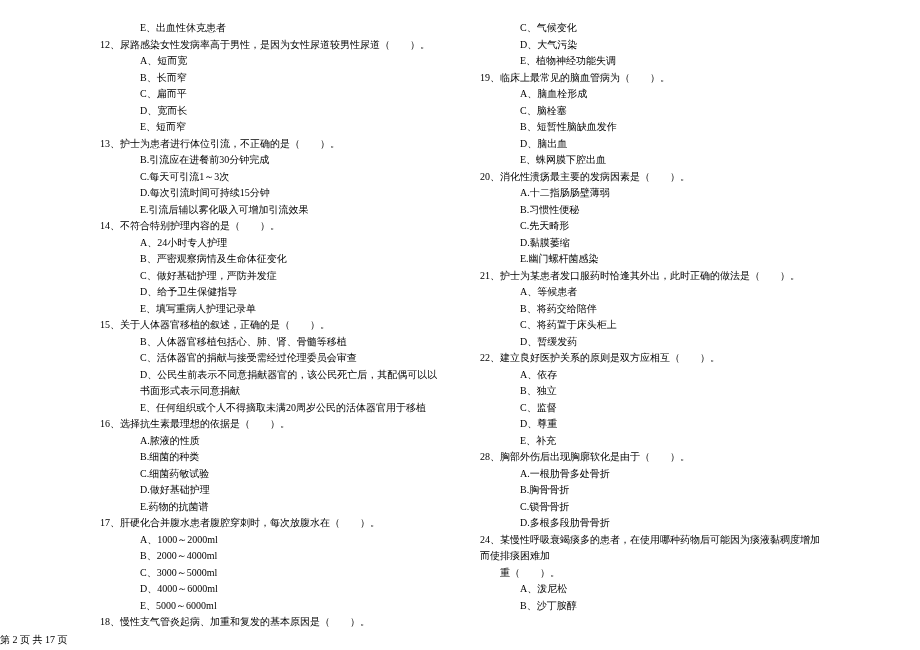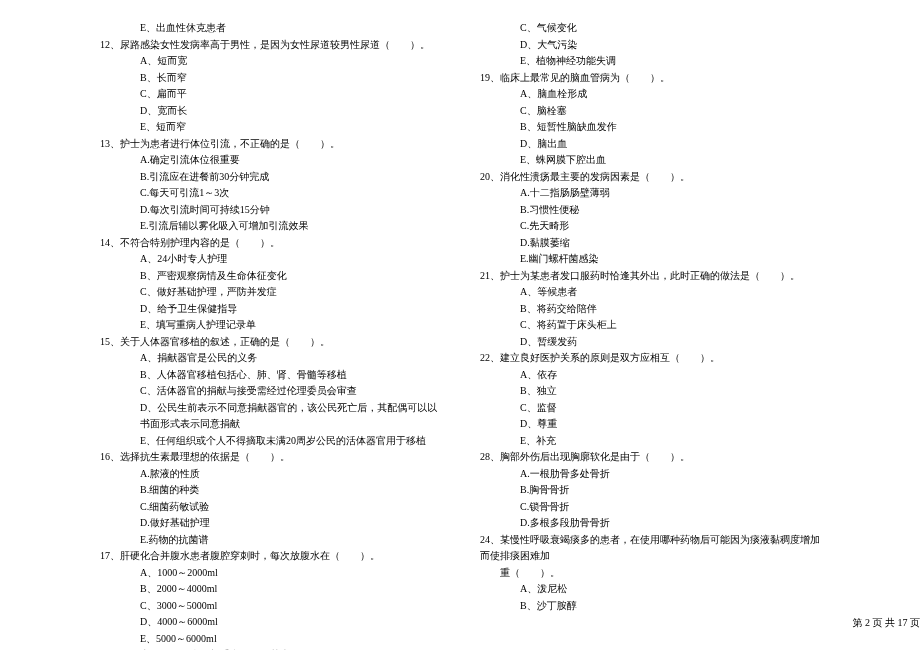--- a/index.html
+++ b/index.html
@@ -36,52 +36,50 @@
       padding-left: 0;
     }
     .option-indent {
       padding-left: 4em;
     }
     .sub-indent {
       padding-left: 2em;
     }
     .footer {
       position: absolute;
-      bottom: 20px;
+      bottom: 3px;
       width: 100%;
-      text-align: right;
+      text-align: left;
       font-size: 10px;
     }
   </style>
 </head>
 <body>
 
 <div class="content">
   <div class="column column-left">
     <div class="option-indent">E、出血性休克患者</div>
     <div class="question">12、尿路感染女性发病率高于男性，是因为女性尿道较男性尿道（　　）。</div>
     <div class="option-indent">A、短而宽</div>
     <div class="option-indent">B、长而窄</div>
     <div class="option-indent">C、扁而平</div>
     <div class="option-indent">D、宽而长</div>
     <div class="option-indent">E、短而窄</div>
     <div class="question">13、护士为患者进行体位引流，不正确的是（　　）。</div>
-    <div class="option-indent">A.确定引流体位很重要</div>
     <div class="option-indent">B.引流应在进餐前30分钟完成</div>
     <div class="option-indent">C.每天可引流1～3次</div>
     <div class="option-indent">D.每次引流时间可持续15分钟</div>
     <div class="option-indent">E.引流后辅以雾化吸入可增加引流效果</div>
     <div class="question">14、不符合特别护理内容的是（　　）。</div>
     <div class="option-indent">A、24小时专人护理</div>
     <div class="option-indent">B、严密观察病情及生命体征变化</div>
     <div class="option-indent">C、做好基础护理，严防并发症</div>
     <div class="option-indent">D、给予卫生保健指导</div>
     <div class="option-indent">E、填写重病人护理记录单</div>
     <div class="question">15、关于人体器官移植的叙述，正确的是（　　）。</div>
-    <div class="option-indent">A、捐献器官是公民的义务</div>
     <div class="option-indent">B、人体器官移植包括心、肺、肾、骨髓等移植</div>
     <div class="option-indent">C、活体器官的捐献与接受需经过伦理委员会审查</div>
     <div class="option-indent">D、公民生前表示不同意捐献器官的，该公民死亡后，其配偶可以以书面形式表示同意捐献</div>
     <div class="option-indent">E、任何组织或个人不得摘取未满20周岁公民的活体器官用于移植</div>
     <div class="question">16、选择抗生素最理想的依据是（　　）。</div>
     <div class="option-indent">A.脓液的性质</div>
     <div class="option-indent">B.细菌的种类</div>
     <div class="option-indent">C.细菌药敏试验</div>
     <div class="option-indent">D.做好基础护理</div>
     <div class="option-indent">E.药物的抗菌谱</div>

